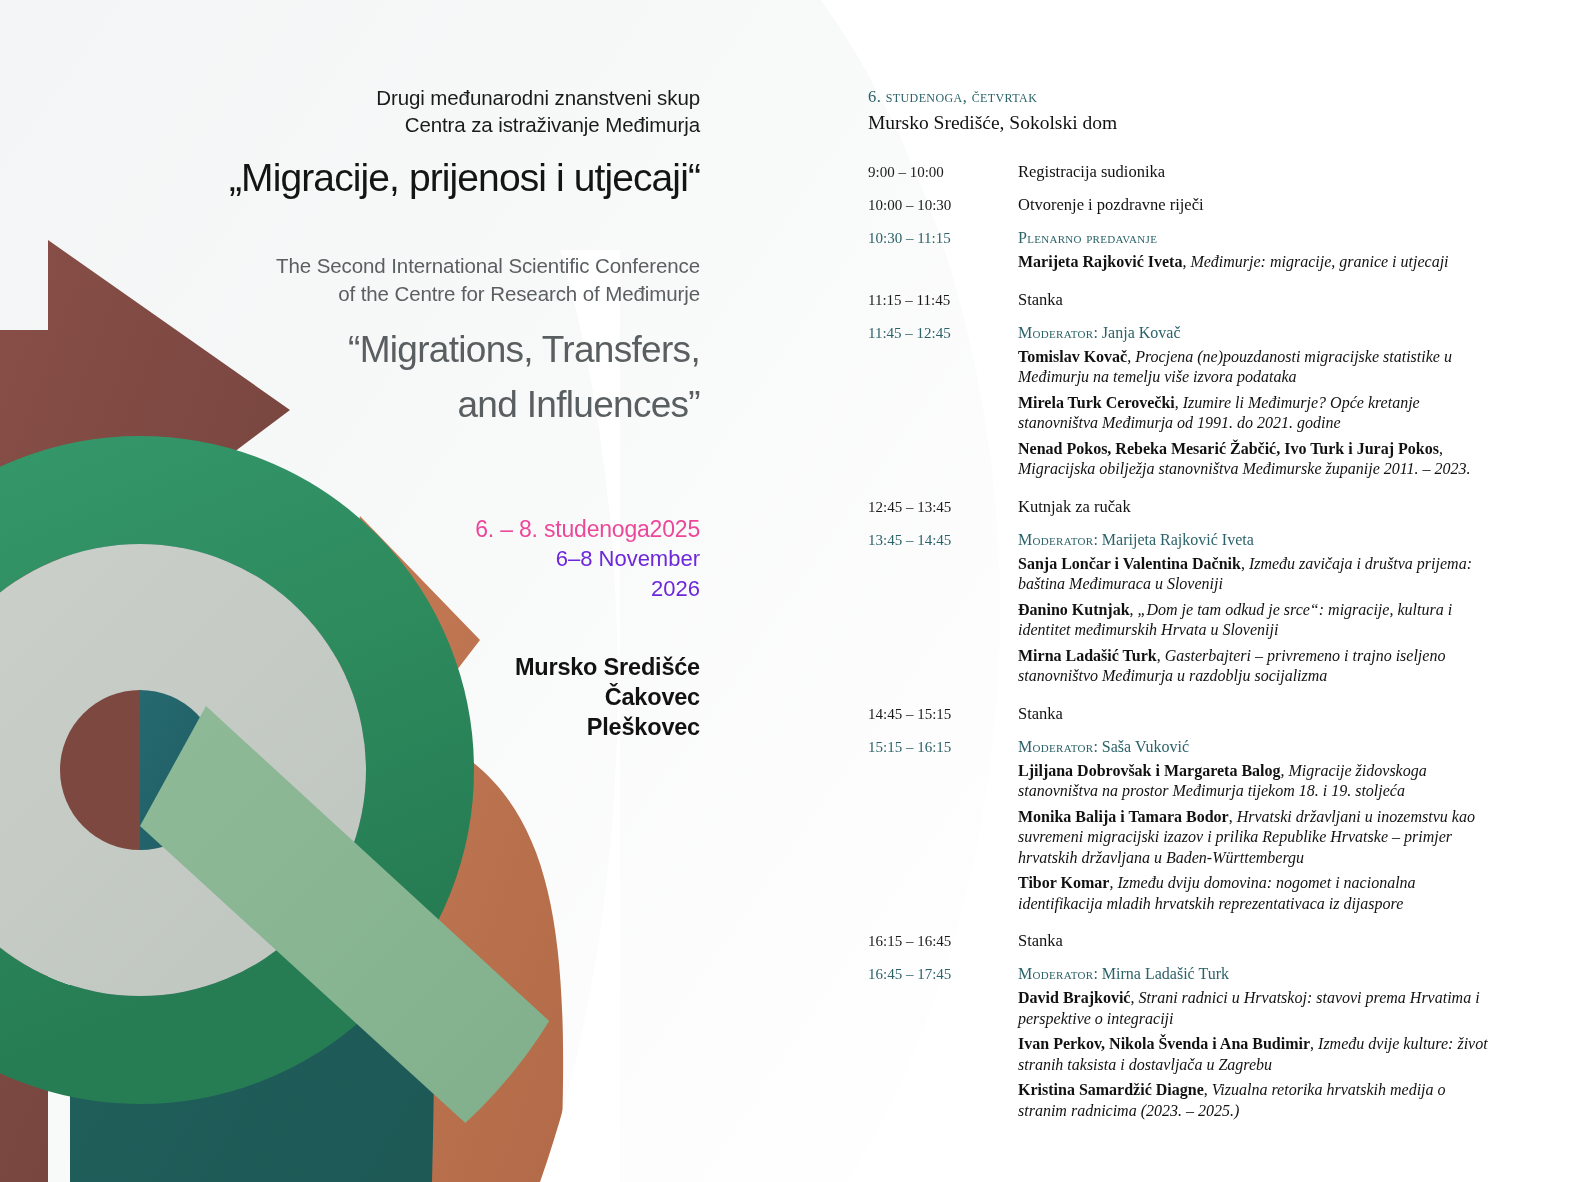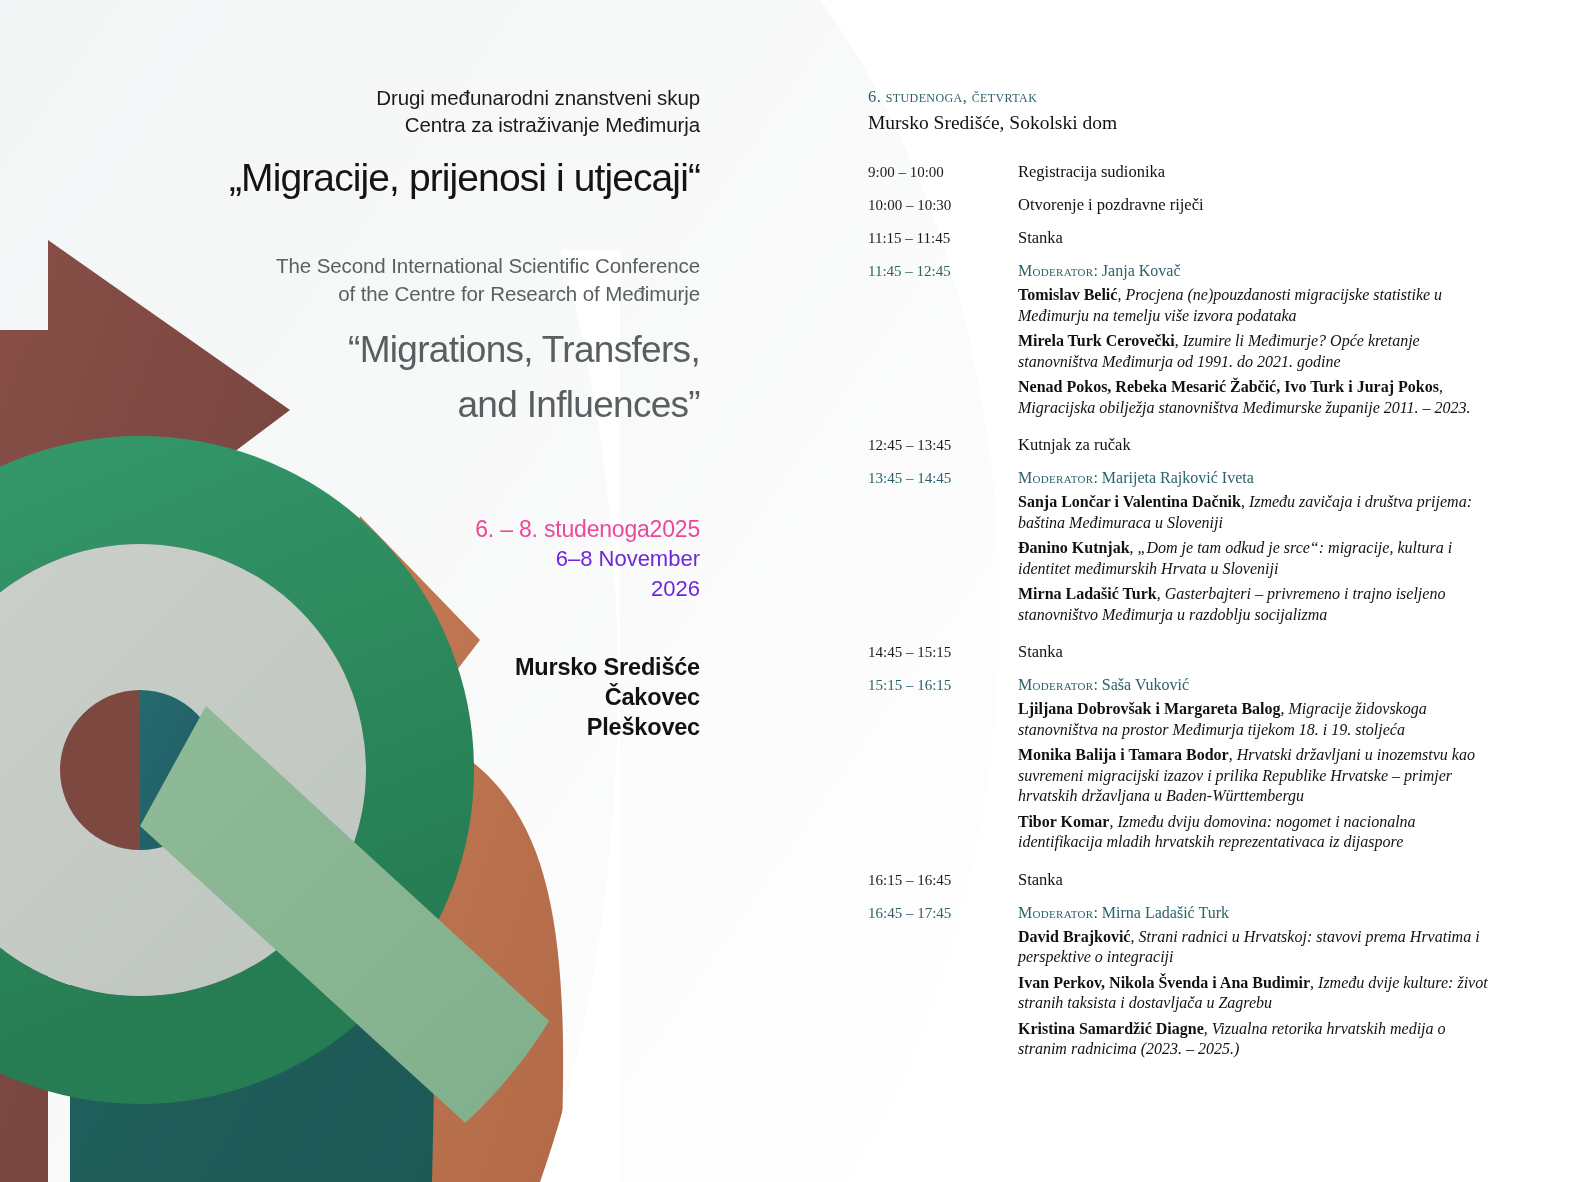--- a/index.html
+++ b/index.html
@@ -299,31 +299,40 @@
             <div class="row-body plain">Registracija sudionika</div>
           </div>
         </div>
         <div class="row">
           <div class="row-time">10:00 – 10:30</div>
           <div class="row-body">
             <div class="row-body plain">Otvorenje i pozdravne riječi</div>
           </div>
         </div>
         <div class="row">
+          <div class="row-time accent">10:30 – 11:15</div>
+          <div class="row-body">
+            <div class="session-head"><span class="lbl">Plenarno predavanje</span></div>
+            <div class="papers">
+              <div class="paper"><span class="who">Marijeta Rajković Iveta</span><span>, </span><span class="what">Međimurje: migracije, granice i utjecaji</span></div>
+            </div>
+          </div>
+        </div>
+        <div class="row">
           <div class="row-time">11:15 – 11:45</div>
           <div class="row-body">
             <div class="row-body plain">Stanka</div>
           </div>
         </div>
         <div class="row">
           <div class="row-time accent">11:45 – 12:45</div>
           <div class="row-body">
             <div class="session-head"><span class="lbl">Moderator</span><span>: </span><span>Janja Kovač</span></div>
             <div class="papers">
-              <div class="paper"><span class="who">Tomislav Belić</span><span>, </span><span class="what">Procjena (ne)pouzdanosti migracijske statistike u Međimurju na temelju više izvora podataka</span></div>
+              <div class="paper"><span class="who">Tomislav Kovač</span><span>, </span><span class="what">Procjena (ne)pouzdanosti migracijske statistike u Međimurju na temelju više izvora podataka</span></div>
               <div class="paper"><span class="who">Mirela Turk Cerovečki</span><span>, </span><span class="what">Izumire li Međimurje? Opće kretanje stanovništva Međimurja od 1991. do 2021. godine</span></div>
               <div class="paper"><span class="who">Nenad Pokos, Rebeka Mesarić Žabčić, Ivo Turk i Juraj Pokos</span><span>, </span><span class="what">Migracijska obilježja stanovništva Međimurske županije 2011. – 2023.</span></div>
             </div>
           </div>
         </div>
         <div class="row">
           <div class="row-time">12:45 – 13:45</div>
           <div class="row-body">
             <div class="row-body plain">Kutnjak za ručak</div>
           </div>

